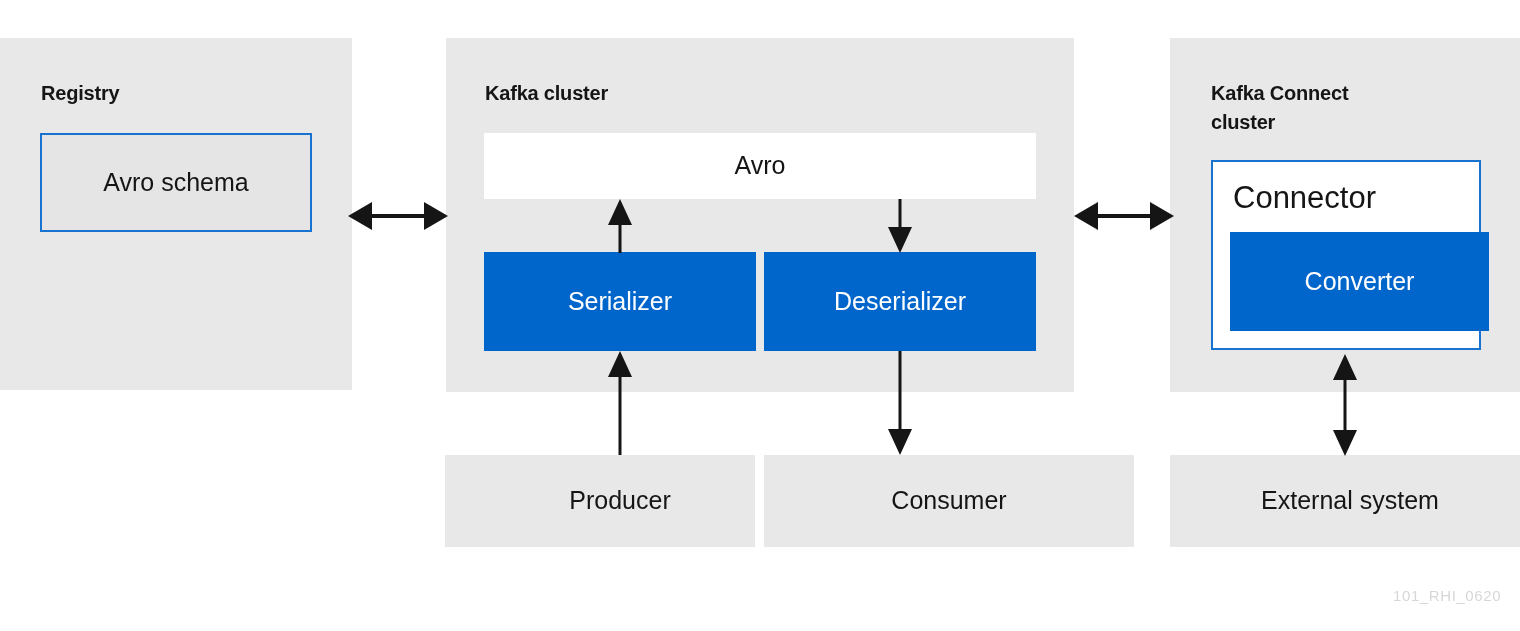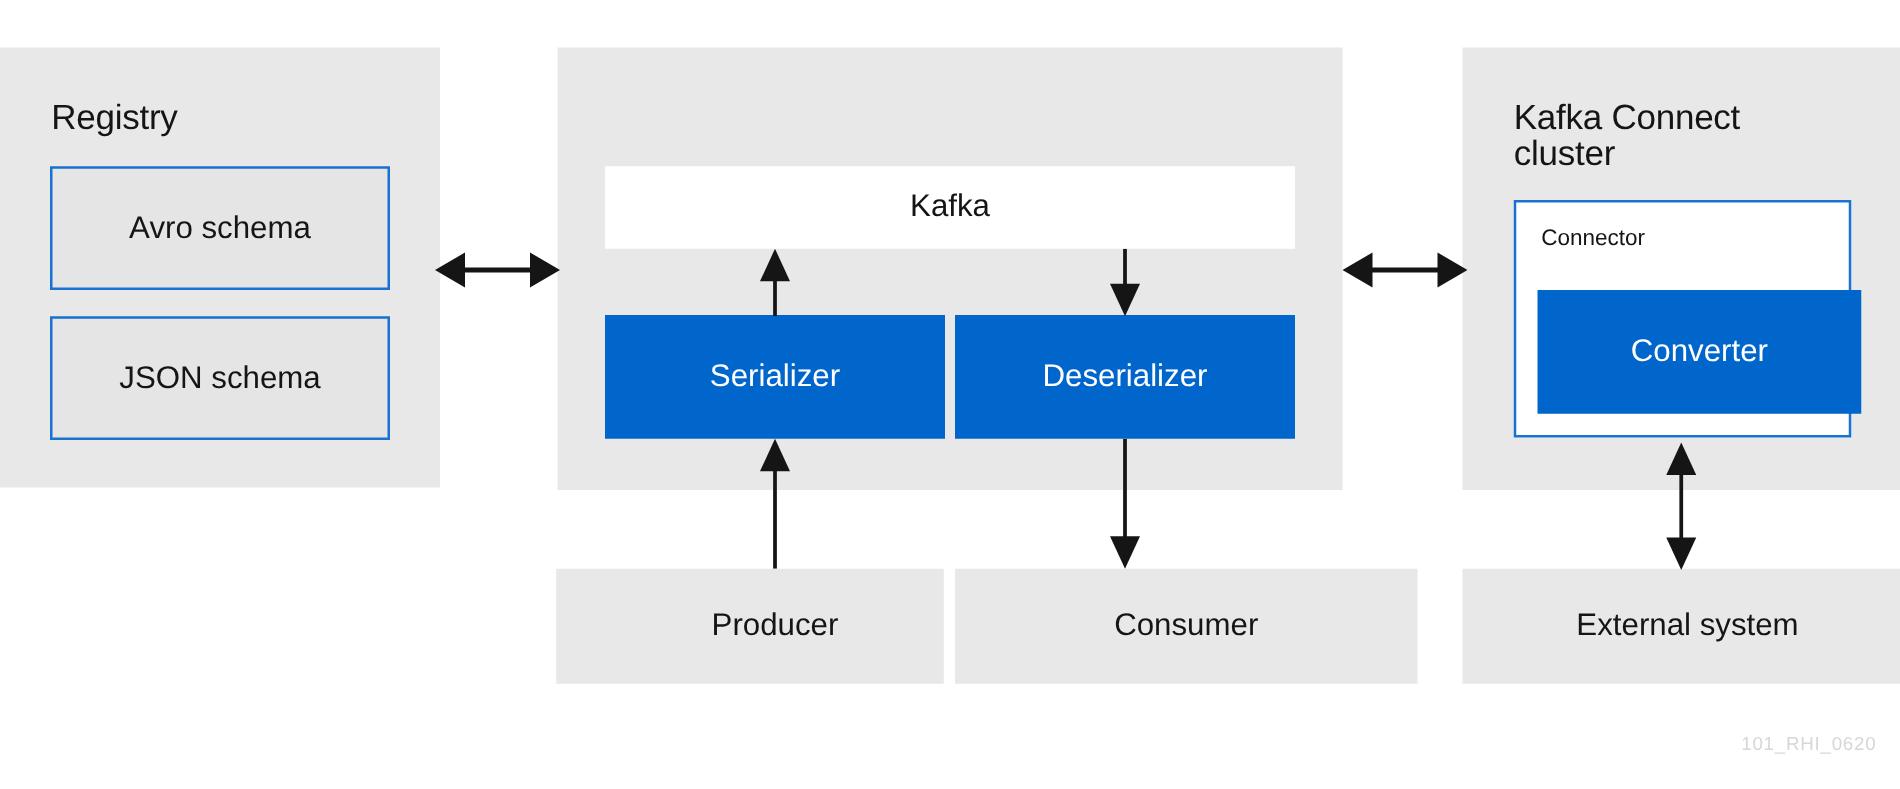--- a/index.html
+++ b/index.html
@@ -19,22 +19,22 @@
     overflow: hidden;
   }
 
   
   .panel {
     position: absolute;
     background: #e8e8e8;
   }
   .panel-title {
     position: absolute;
-    font-weight: normal;
-    font-size: 28px;
+    font-weight: bold;
+    font-size: 20px;
     line-height: 29px;
     color: #151515;
     letter-spacing: -0.2px;
     white-space: pre-line;
   }
   .box {
     position: absolute;
     box-sizing: border-box;
     display: flex;
     align-items: center;
@@ -69,21 +69,21 @@
   .connector-box {
     position: absolute;
     box-sizing: border-box;
     background: #ffffff;
     border: 2px solid #1773cf;
   }
   .connector-title {
     position: absolute;
     left: 20px;
     top: 19px;
-    font-size: 18px;
+    font-size: 31px;
     line-height: 1.1;
     color: #151515;
     white-space: nowrap;
   }
 
   
   .arrow {
     position: absolute;
   }
   .arrow svg { display: block; }
@@ -102,28 +102,26 @@
 
 <div id="canvas">
 
   <div class="panel" style="left:0px; top:38px; width:352px; height:352px;"></div>
   <div class="panel-title" style="left:41px; top:79px; width:280px;">Registry</div>
 
   <div class="box box-outline" style="left:40px; top:133px; width:272px; height:99px;">
     <span class="box-label">Avro schema</span>
   </div>
 
-  <div class="box box-outline" style="left:40px; top:253px; width:272px; height:99px;">
-    <span class="box-label">JSON schema</span>
-  </div>
 
   <div class="panel" style="left:446px; top:38px; width:628px; height:354px;"></div>
+  <div class="panel-title" style="left:485px; top:79px; width:420px;">Kafka cluster</div>
 
   <div class="box box-white" style="left:484px; top:133px; width:552px; height:66px;">
-    <span class="box-label">Kafka</span>
+    <span class="box-label">Avro</span>
   </div>
 
   <div class="box box-blue" style="left:484px; top:252px; width:272px; height:99px;">
     <span class="box-label">Serializer</span>
   </div>
 
   <div class="box box-blue" style="left:764px; top:252px; width:272px; height:99px;">
     <span class="box-label">Deserializer</span>
   </div>
 

